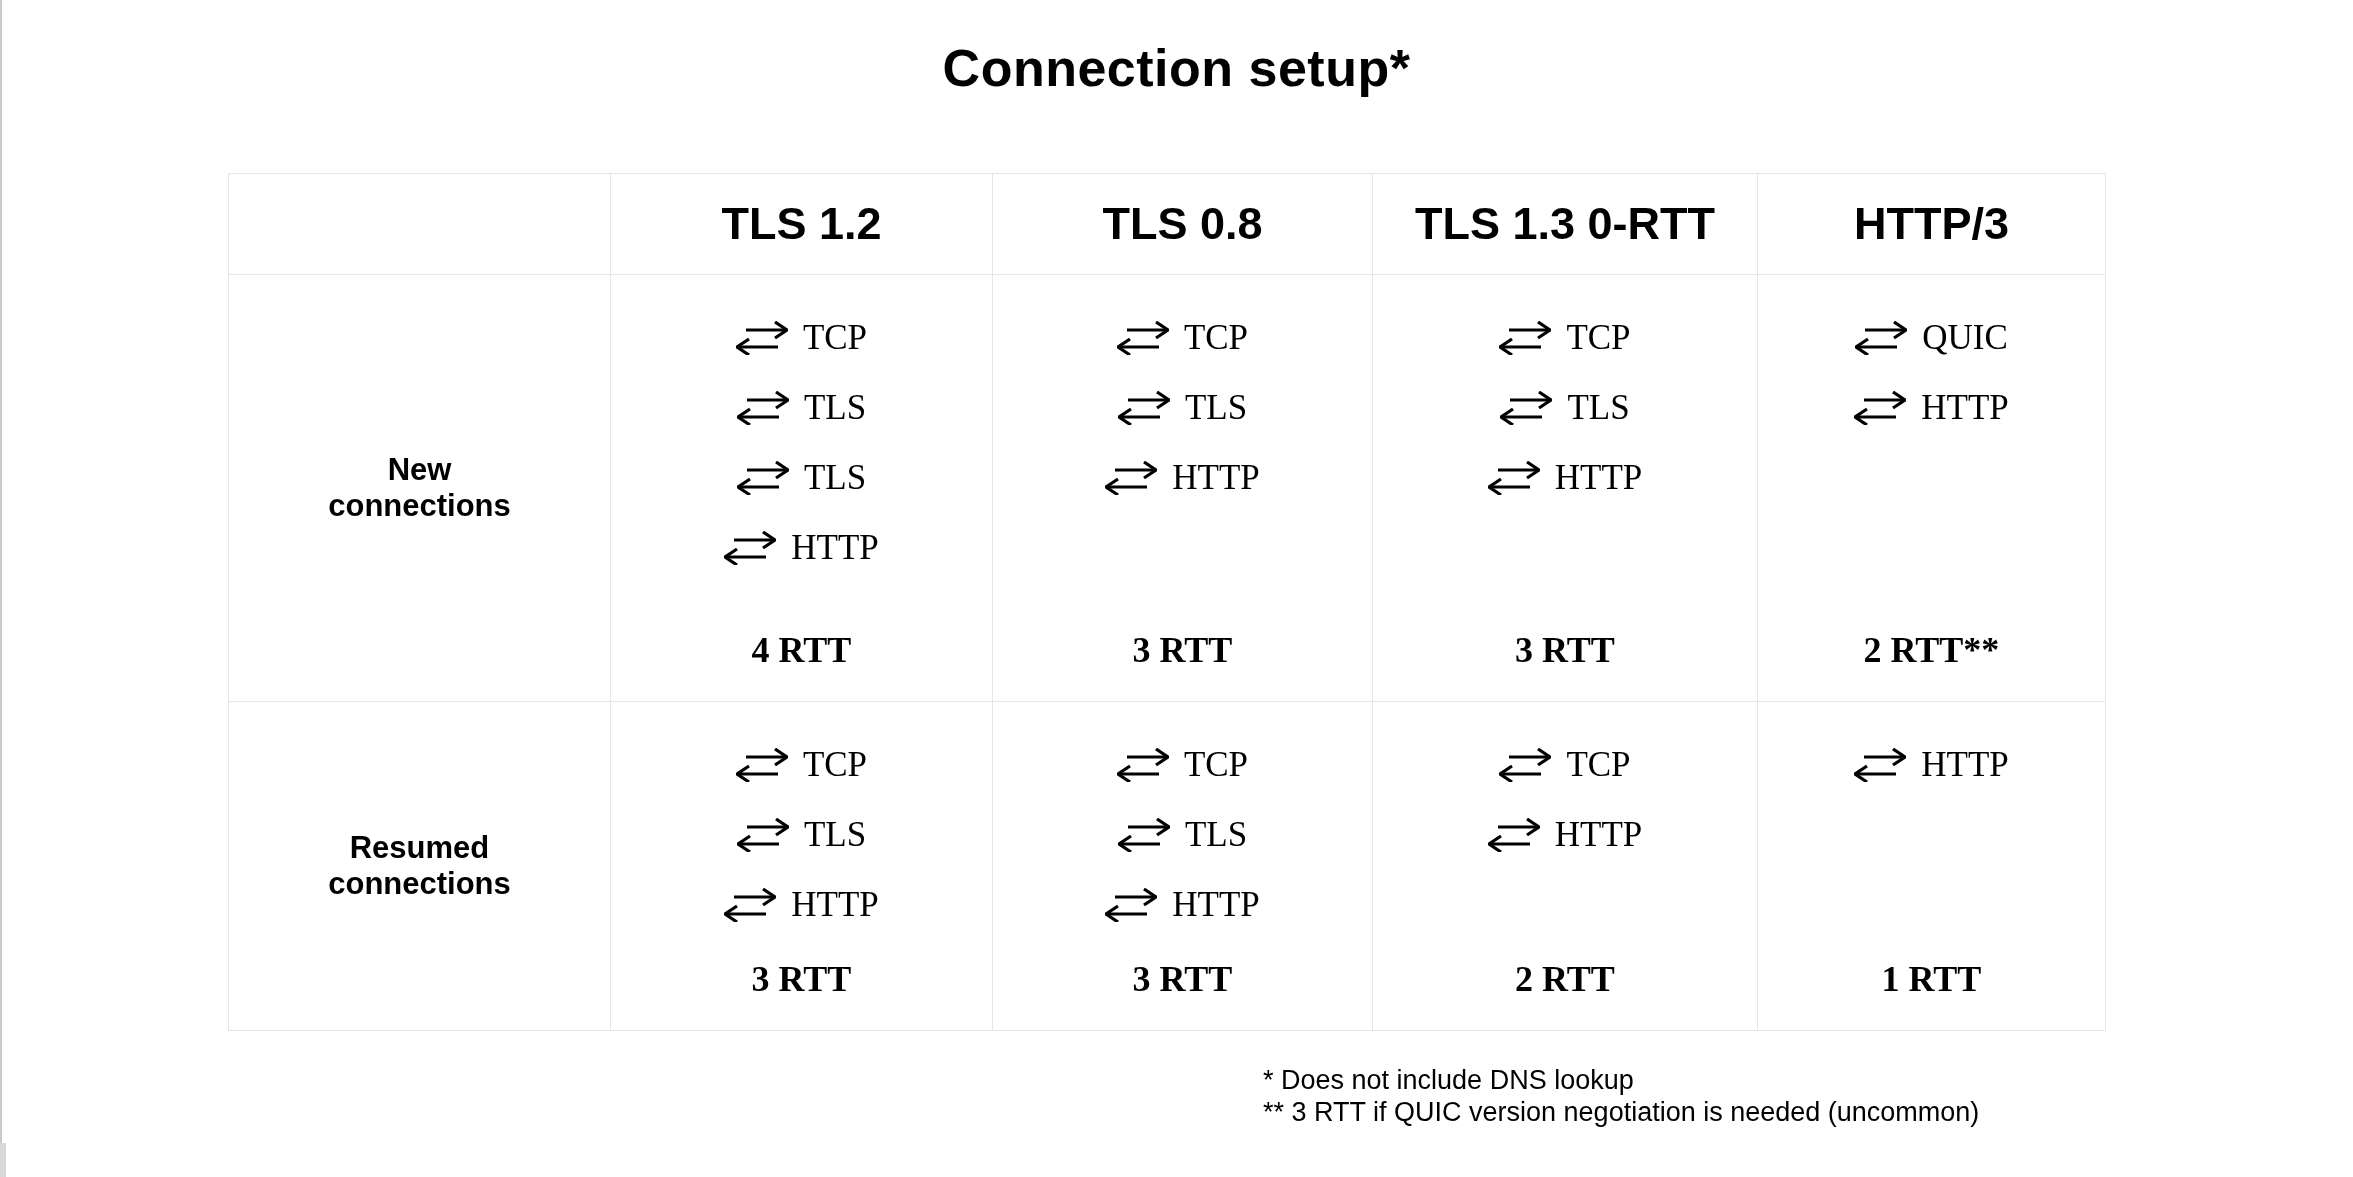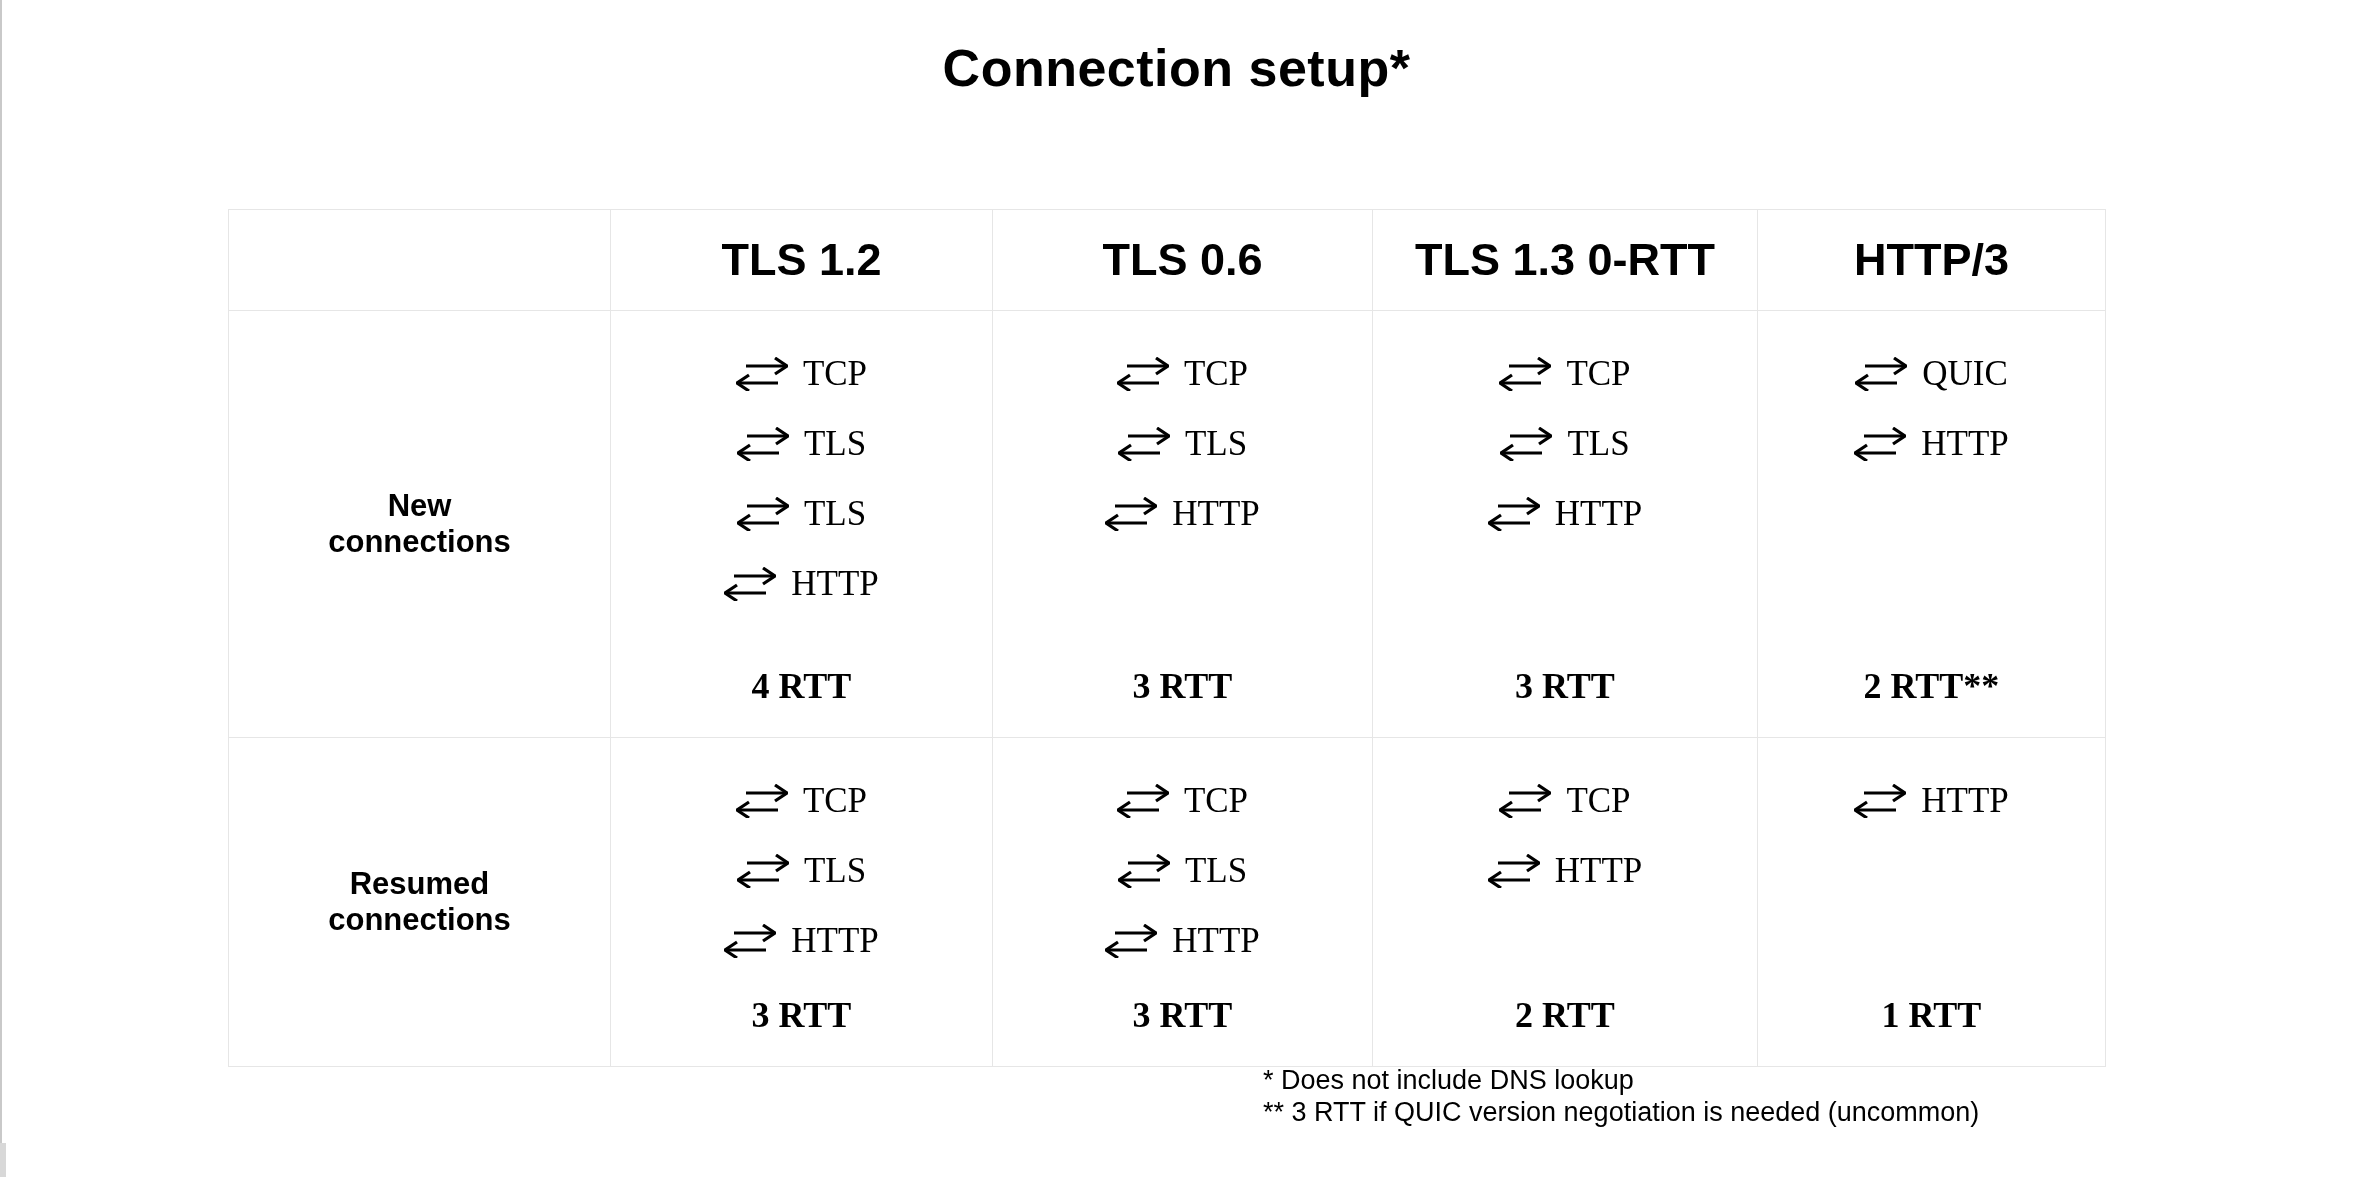--- a/index.html
+++ b/index.html
@@ -28,21 +28,20 @@
     line-height: 60px;
     letter-spacing: 0.5px;
   }
   .grid {
     position: absolute; left: 228px; top: 173px;
     display: grid;
     grid-template-columns: 382px 382px 380px 385px 347px;
     grid-template-rows: 101px 427px 328px;
     border: 1px solid #e6e6e6;
     background: #ffffff;
-    margin-top: 36px;
   }
   .cell {
     border-right: 1px solid #e6e6e6;
     border-bottom: 1px solid #e6e6e6;
     box-sizing: border-box;
   }
   .cell:nth-child(5n) { border-right: none; }
   .cell:nth-last-child(-n+5) { border-bottom: none; }
   .th {
     display: flex; align-items: center; justify-content: center;
@@ -94,21 +93,21 @@
 
 <div class="page-edge-left"></div>
 <div class="page-edge-notch"></div>
 
 <div class="title">Connection setup*</div>
 
 <div class="grid">
 
   <div class="cell th"></div>
   <div class="cell th">TLS 1.2</div>
-  <div class="cell th">TLS 0.6</div>
+  <div class="cell th">TLS 0.8</div>
   <div class="cell th">TLS 1.3 0-RTT</div>
   <div class="cell th">HTTP/3</div>
 
   <div class="cell rowlabel">New
 connections</div>
 
   <div class="cell datacell">
     <div class="steps">
       <div class="step">
         <svg viewBox="0 0 52 34">

